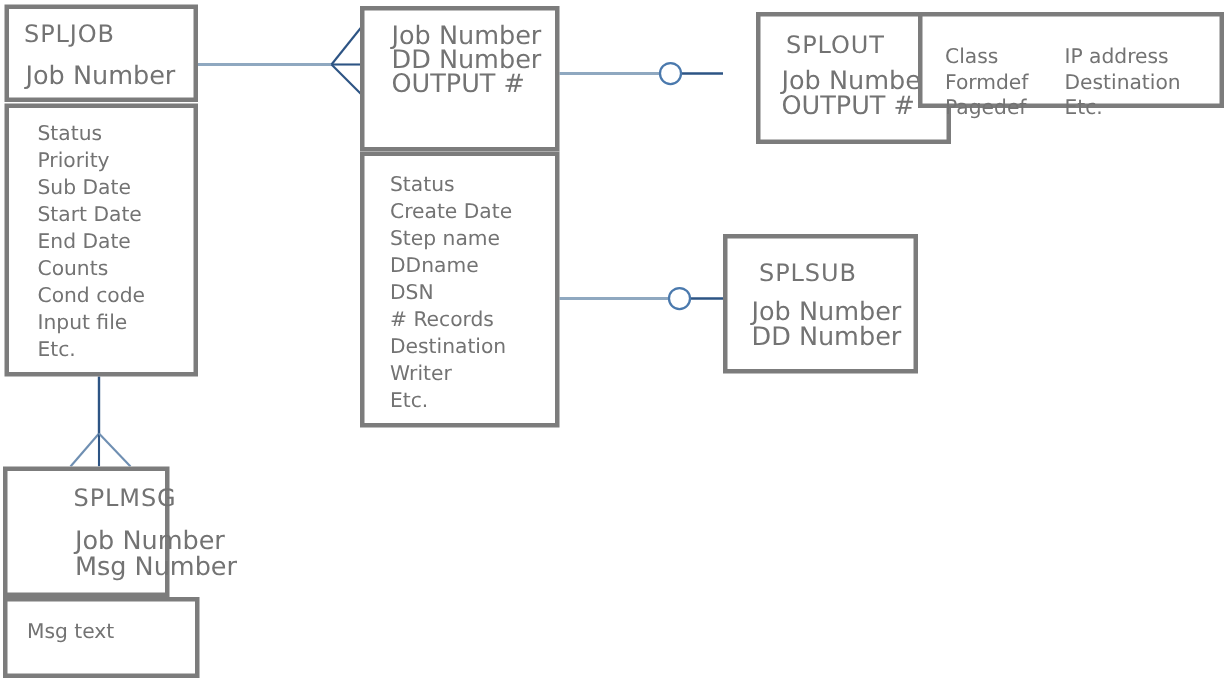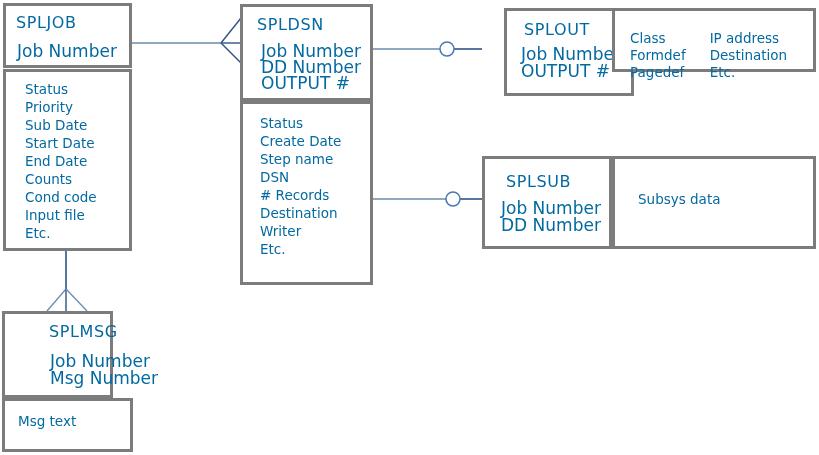--- a/index.html
+++ b/index.html
@@ -1,21 +1,21 @@
 <!DOCTYPE html>
 <html><head>
 <meta charset="utf-8">
 <style>
   html,body{margin:0;padding:0;background:#ffffff;}
   #canvas{
     position:relative;
     width:819px;height:455px;
     background:#ffffff;
     font-family:"DejaVu Sans","Liberation Sans",sans-serif;
-    color:#0369a1;
+    color:#737373;
     overflow:hidden;
   }
   #wires{position:absolute;left:0;top:0;width:819px;height:455px;z-index:0;}
   .box{
     position:absolute;
     box-sizing:border-box;
     background:#ffffff;
     border:3px solid #7c7c7c;
     z-index:1;
   }
@@ -110,32 +110,32 @@
         <div>Msg Number</div>
       </div>
   </div>
   <div class="box splmsg-attrs" style="left:2px;top:398px;width:131px;height:54px;">
     <div class="attrs">
         <div>Msg text</div>
       </div>
   </div>
 
   <div class="box spldsn-head" style="left:240px;top:4px;width:133px;height:97px;">
-    <div class="box-title">SPLDSN</div>
     <div class="keys">
         <div>Job Number</div>
         <div>DD Number</div>
         <div>OUTPUT #</div>
       </div>
   </div>
   <div class="box spldsn-attrs" style="left:240px;top:101px;width:133px;height:184px;">
     <div class="attrs">
         <div>Status</div>
         <div>Create Date</div>
         <div>Step name</div>
+        <div>DDname</div>
         <div>DSN</div>
         <div># Records</div>
         <div>Destination</div>
         <div>Writer</div>
         <div>Etc.</div>
       </div>
   </div>
 
   <div class="box splout-head" style="left:504px;top:8px;width:130px;height:88px;">
     <div class="box-title">SPLOUT</div>
@@ -157,19 +157,14 @@
       </div>
   </div>
 
   <div class="box splsub-head" style="left:482px;top:156px;width:130px;height:93px;">
     <div class="box-title">SPLSUB</div>
     <div class="keys">
         <div>Job Number</div>
         <div>DD Number</div>
       </div>
   </div>
-  <div class="box splsub-attrs" style="left:612px;top:156px;width:204px;height:93px;">
-    <div class="attrs">
-        <div>Subsys data</div>
-      </div>
-  </div>
 
 </div>
 
 </body></html>

